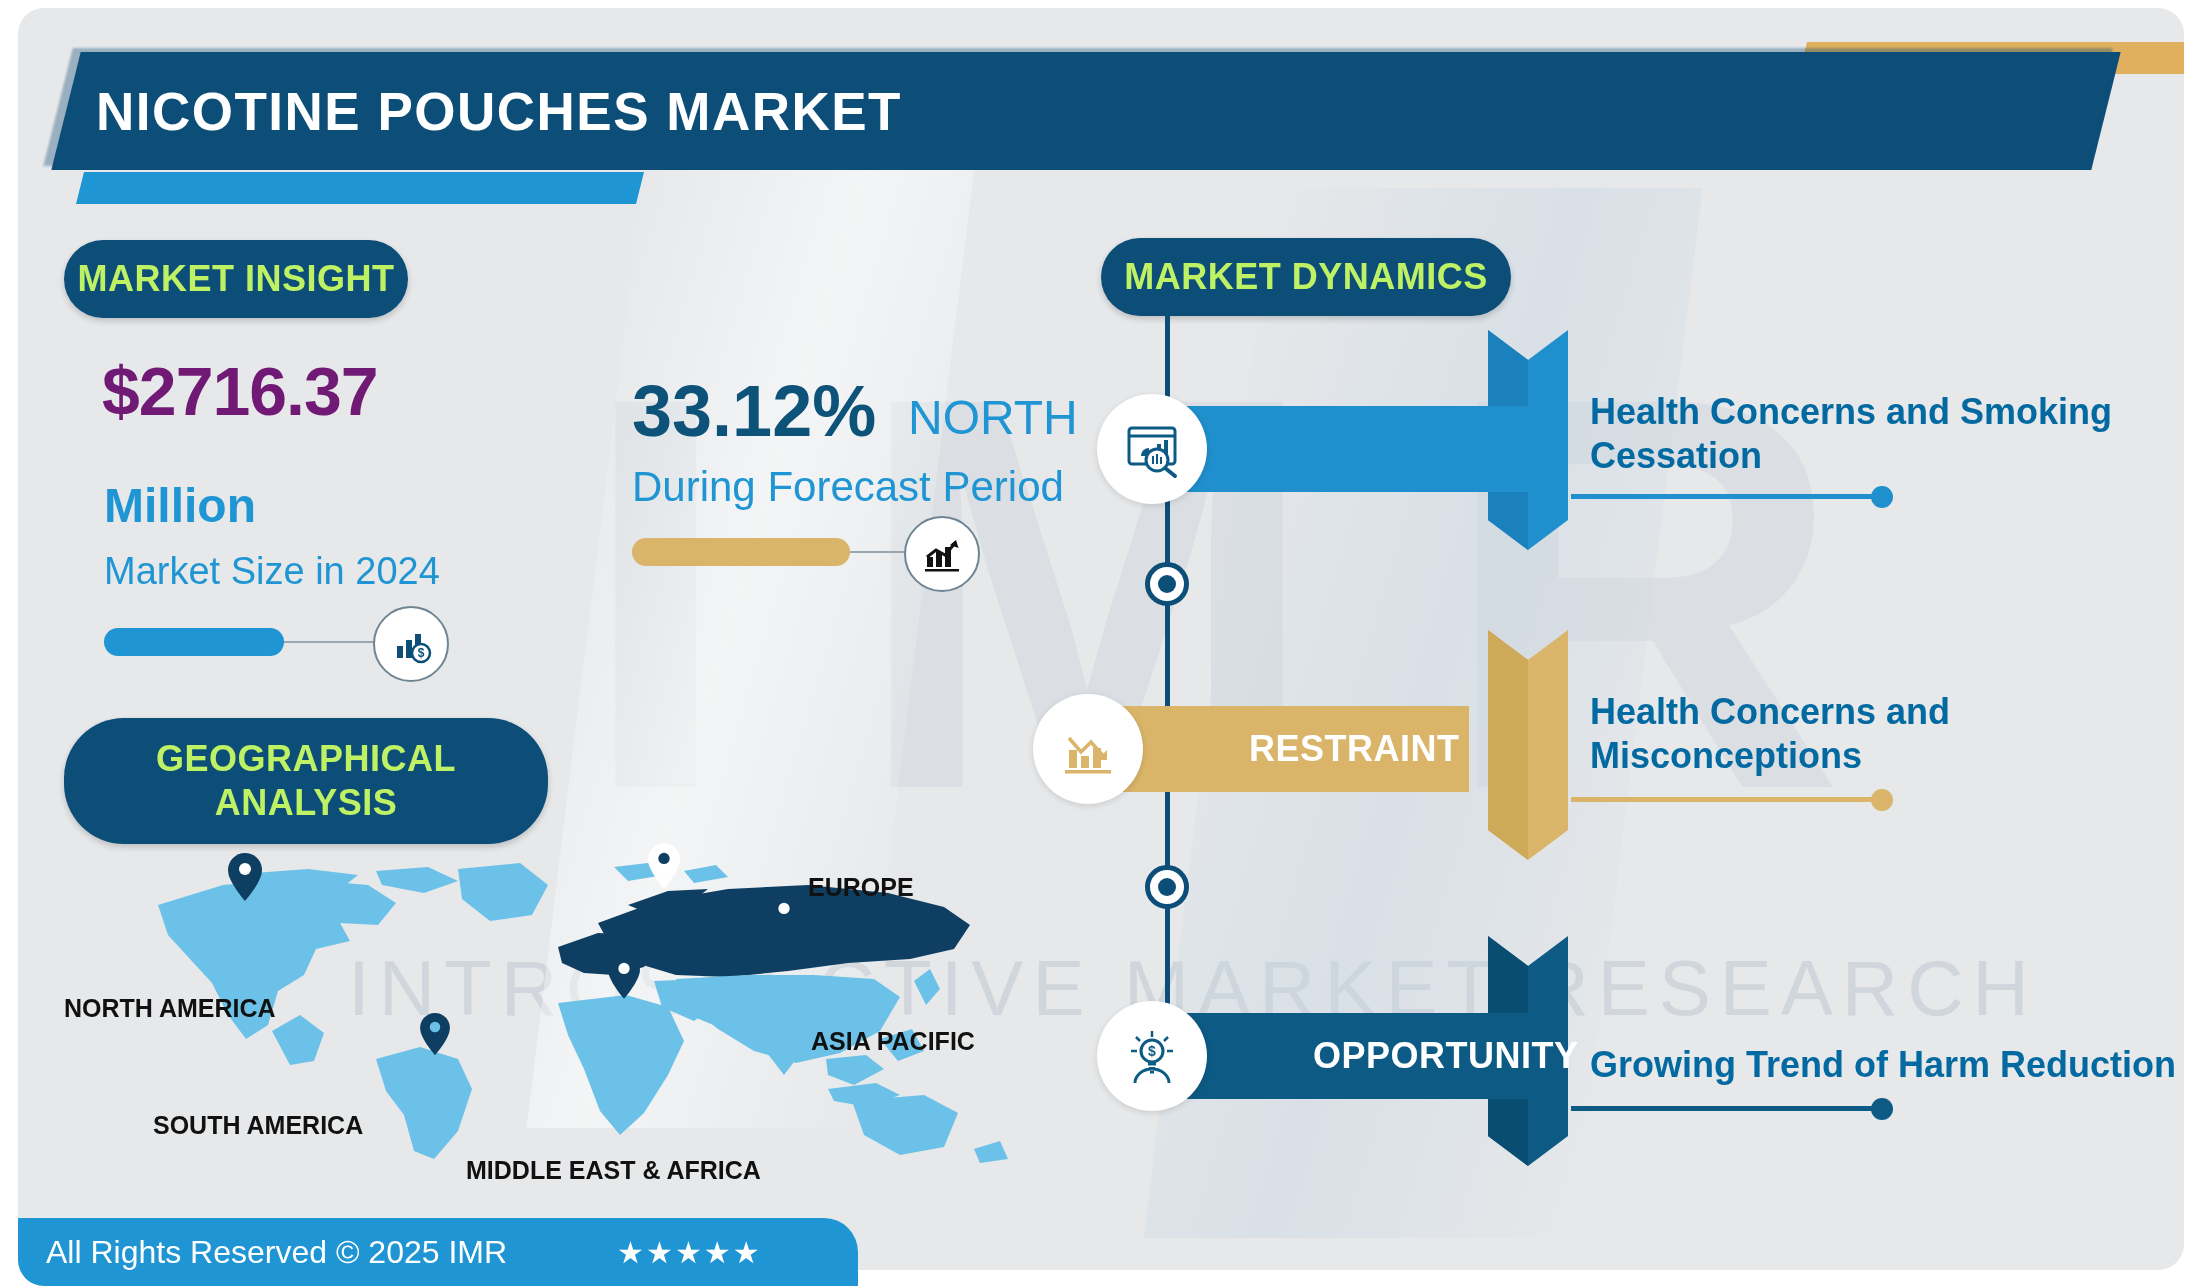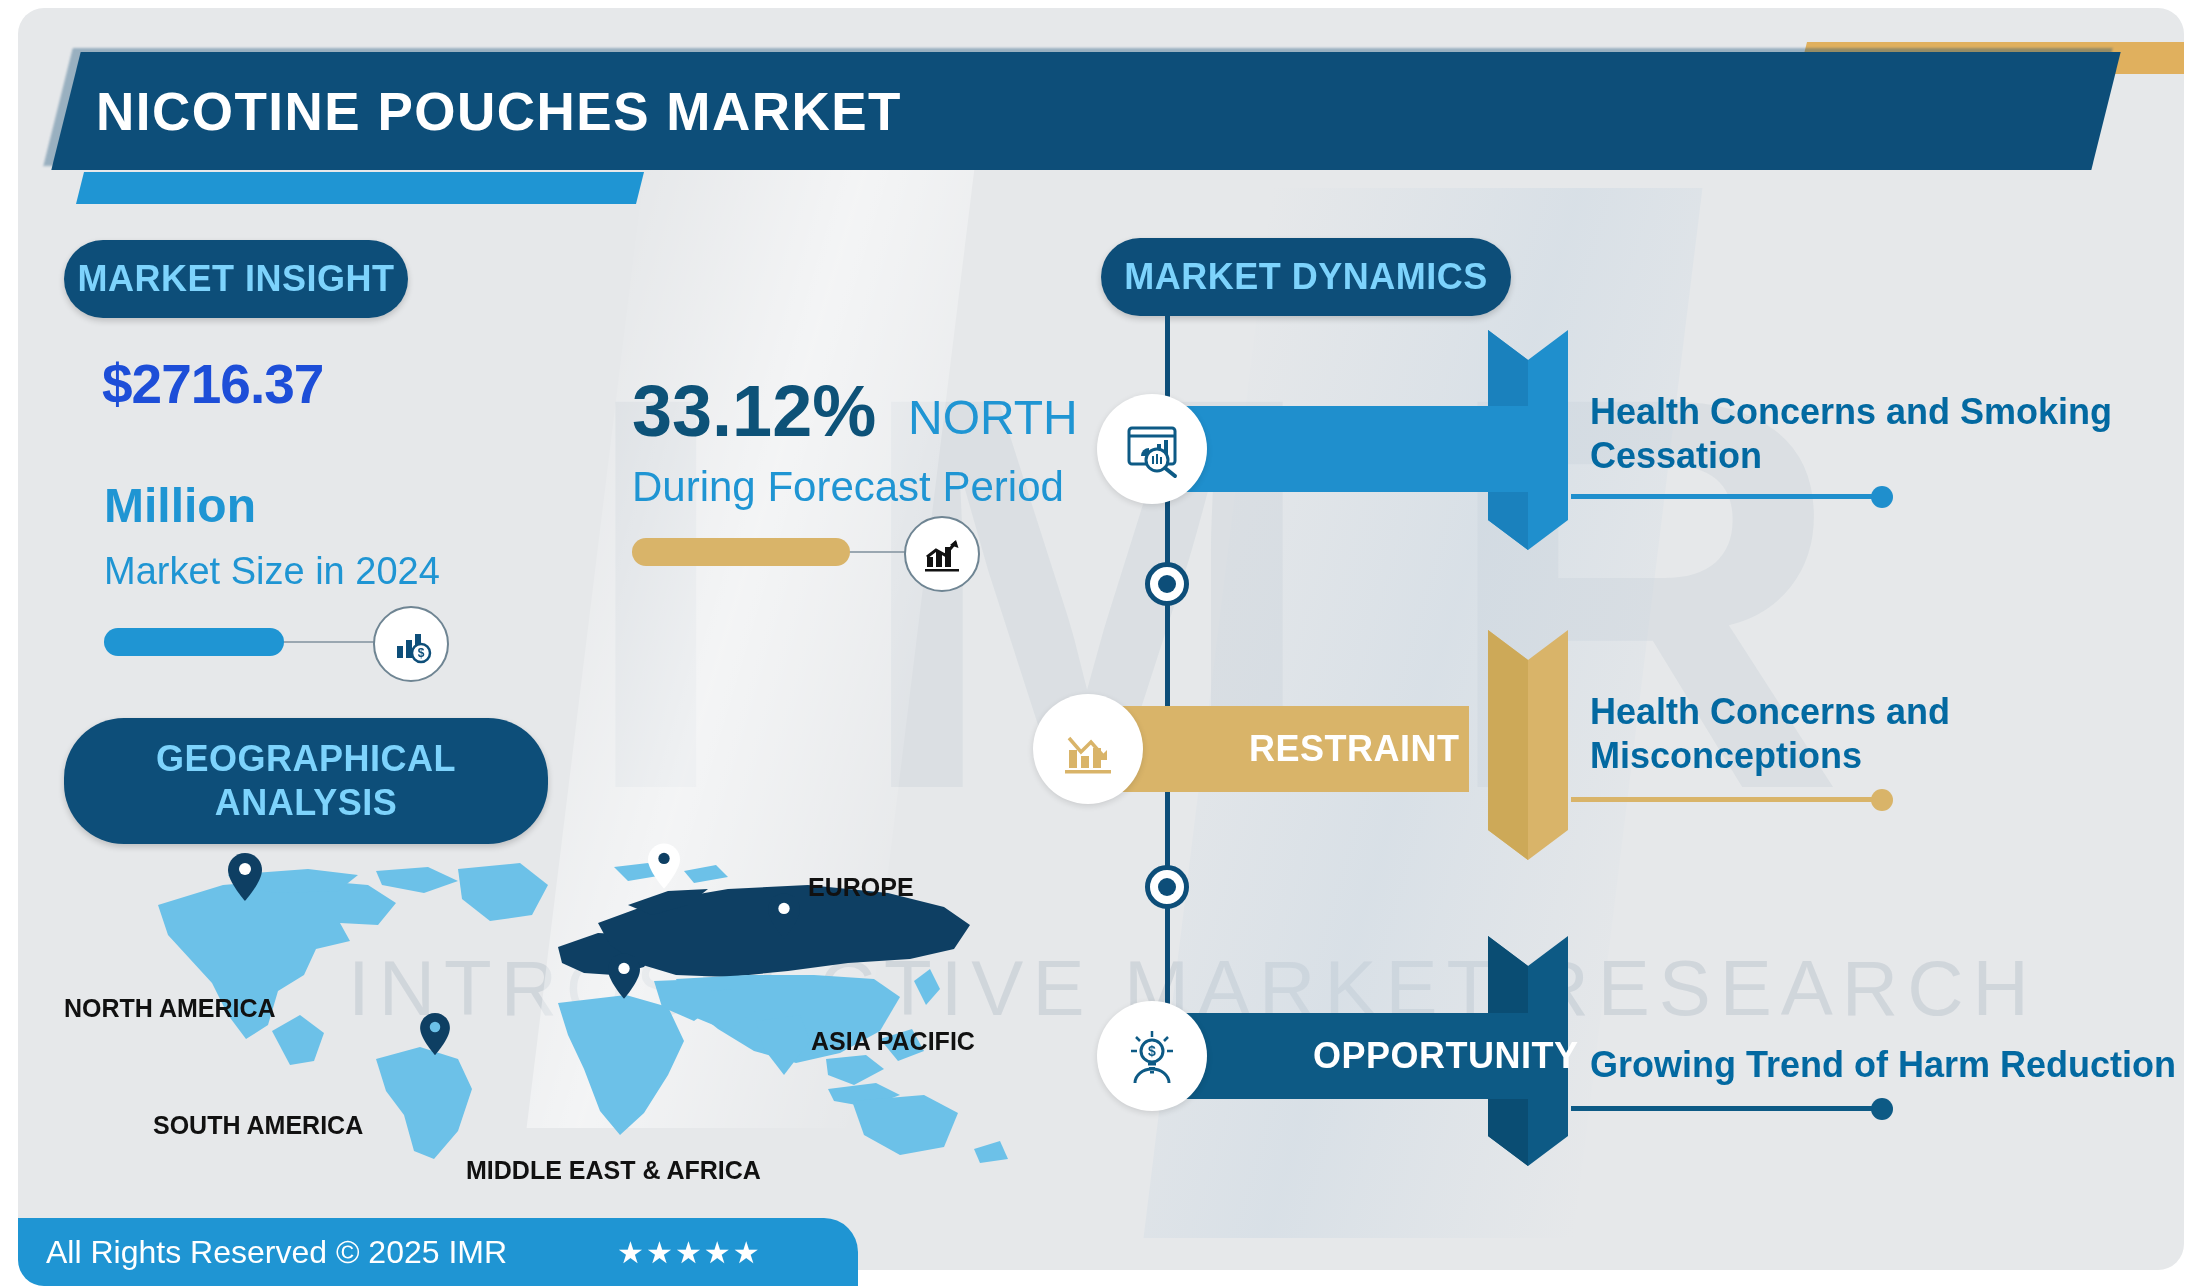--- a/index.html
+++ b/index.html
@@ -106,21 +106,21 @@
     left: 62px; top: 164px;
     width: 560px; height: 32px;
     background: #1f95d3;
     transform: skewX(-14deg);
   }
 
   
   .pill {
     position: absolute;
     background: #0d4e79;
-    color: #7dd3fc;
+    color: #bef264;
     border-radius: 60px;
     display: flex; align-items: center; justify-content: center;
     text-align: center;
     font-weight: bold;
     letter-spacing: .5px;
     box-shadow: 0 3px 6px rgba(0,0,0,.18);
   }
   #pill-market-insight {
     left: 46px; top: 232px; width: 344px; height: 78px;
     font-size: 36px;
@@ -132,21 +132,21 @@
   #pill-geo {
     left: 46px; top: 710px; width: 484px; height: 126px;
     font-size: 36px; line-height: 1.22;
     flex-direction: column;
   }
 
   
   .big-val {
     position: absolute;
     left: 84px; top: 344px;
-    font-size: 55px; font-weight: bold; color: #1d4ed8;
+    font-size: 68px; font-weight: bold; color: #701a75;
     letter-spacing: -1px;
   }
   .sub-million {
     position: absolute;
     left: 86px; top: 470px;
     font-size: 48px; font-weight: bold; color: #1f95d3;
   }
   .sub-size {
     position: absolute;
     left: 86px; top: 542px;

